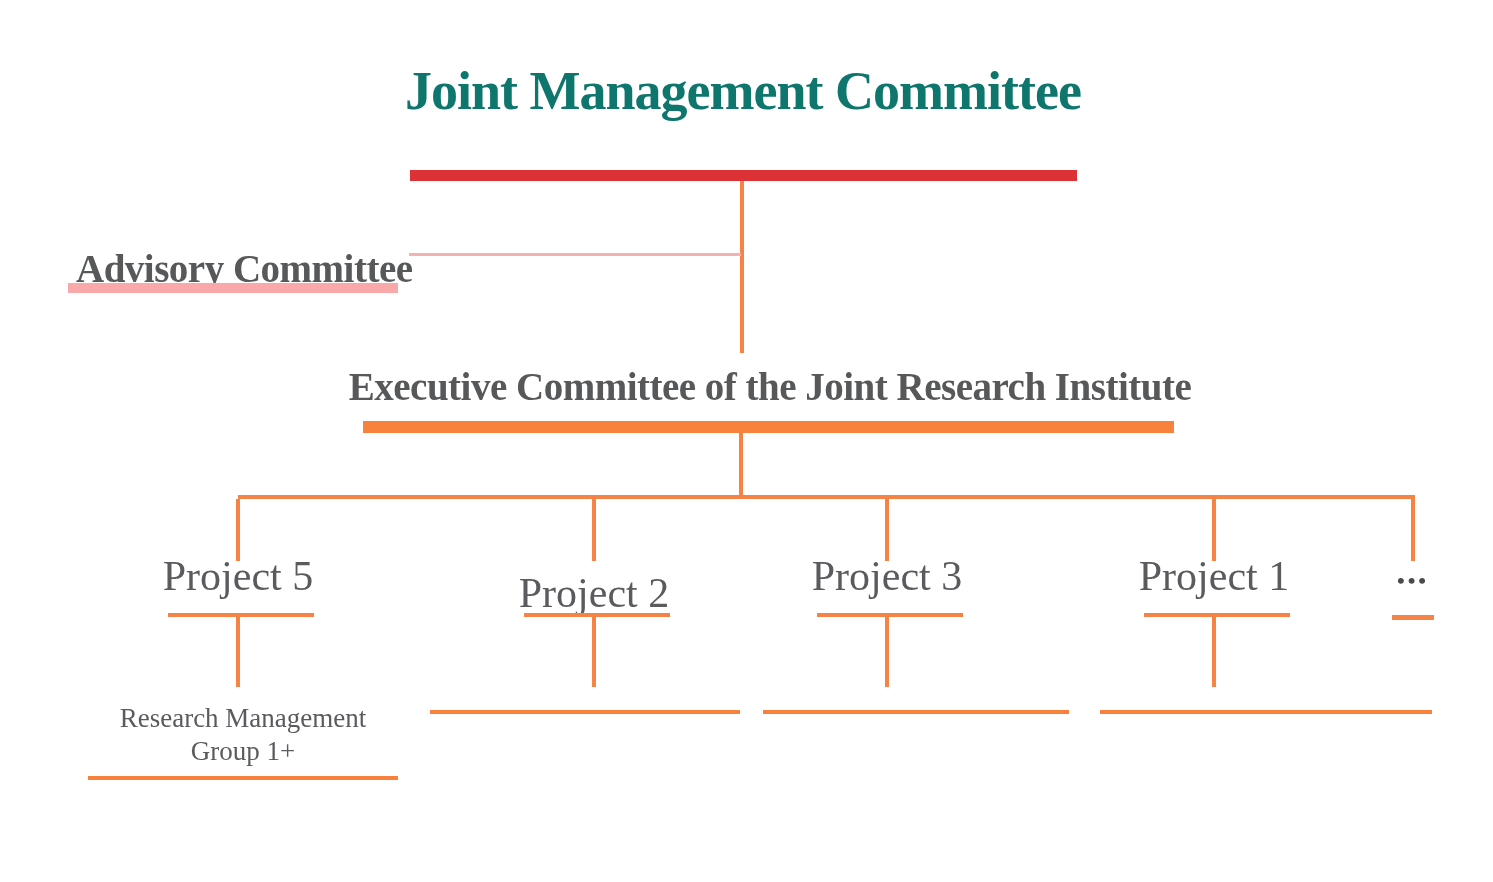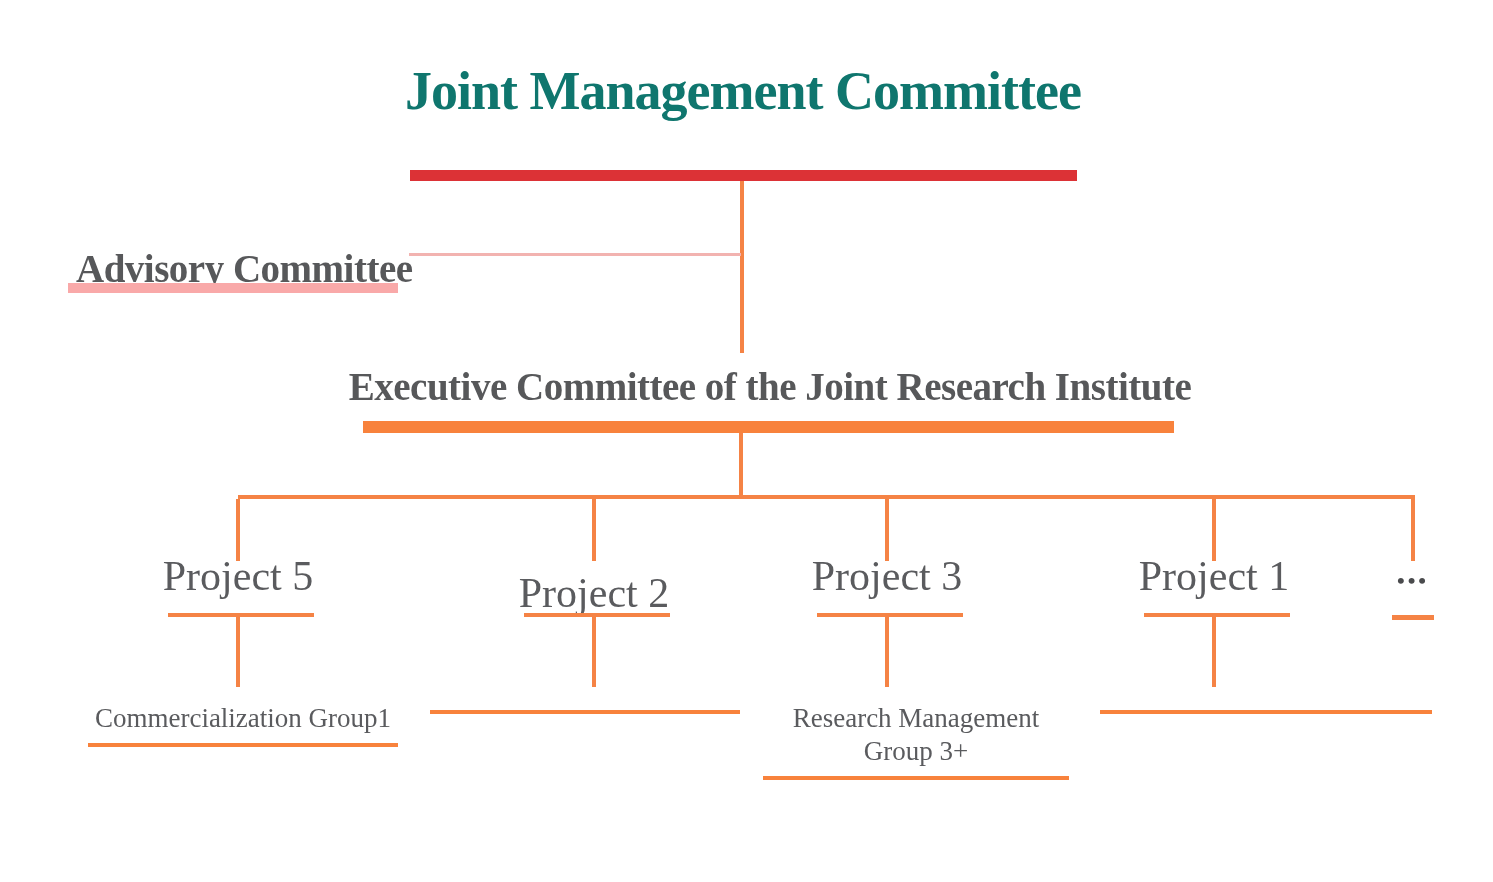--- a/index.html
+++ b/index.html
@@ -70,38 +70,37 @@
 <div class="bar orange" style="left:363px; top:421px; width:811px; height:12px;"></div>
 
 <div class="bar oline" style="left:739px; top:433px; width:4px; height:64px;"></div>
 <div class="bar oline" style="left:238px; top:495px; width:1177px; height:4px;"></div>
 
 <div class="bar oline" style="left:236px; top:499px; width:4px; height:62px;"></div>
 <div class="abs project-label center" style="left:128px; top:552px; width:220px;">Project 5</div>
 <div class="bar oline" style="left:168px; top:613px; width:146px; height:4px;"></div>
 <div class="bar oline" style="left:236px; top:617px; width:4px; height:70px;"></div>
 <div class="abs center" style="left:88px; top:702px; width:310px;">
-  <div class="group-text">Commercialization Group1</div>
+  <div class="group-text">Research Management Group 1+</div>
   <div class="orange" style="height:4px; margin-top:8px;"></div>
 </div>
 
 <div class="bar oline" style="left:592px; top:499px; width:4px; height:62px;"></div>
 <div class="abs project-label center" style="left:484px; top:552px; width:220px;margin-top:17px;">Project 2</div>
 <div class="bar oline" style="left:524px; top:613px; width:146px; height:4px;"></div>
 <div class="bar oline" style="left:592px; top:617px; width:4px; height:70px;"></div>
 <div class="abs center" style="left:430px; top:702px; width:310px;">
   <div class="orange" style="height:4px; margin-top:8px;"></div>
 </div>
 
 <div class="bar oline" style="left:885px; top:499px; width:4px; height:62px;"></div>
 <div class="abs project-label center" style="left:777px; top:552px; width:220px;">Project 3</div>
 <div class="bar oline" style="left:817px; top:613px; width:146px; height:4px;"></div>
 <div class="bar oline" style="left:885px; top:617px; width:4px; height:70px;"></div>
 <div class="abs center" style="left:763px; top:702px; width:306px;">
-  <div class="group-text">Research Management Group 3+</div>
   <div class="orange" style="height:4px; margin-top:8px;"></div>
 </div>
 
 <div class="bar oline" style="left:1212px; top:499px; width:4px; height:62px;"></div>
 <div class="abs project-label center" style="left:1104px; top:552px; width:220px;">Project 1</div>
 <div class="bar oline" style="left:1144px; top:613px; width:146px; height:4px;"></div>
 <div class="bar oline" style="left:1212px; top:617px; width:4px; height:70px;"></div>
 <div class="abs center" style="left:1100px; top:702px; width:332px;">
   <div class="orange" style="height:4px; margin-top:8px;"></div>
 </div>

